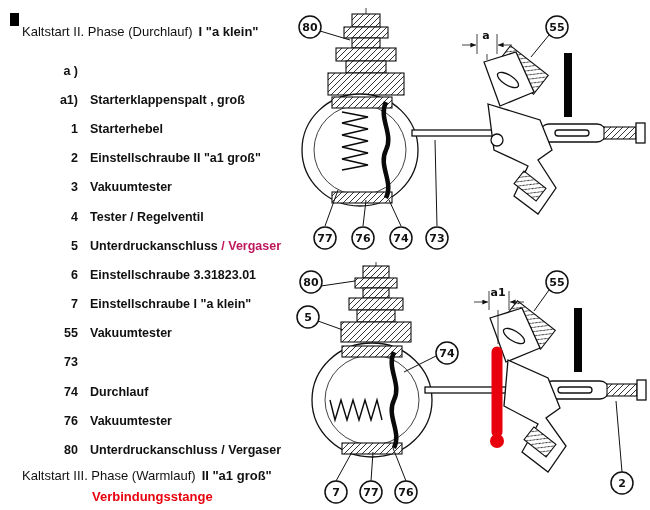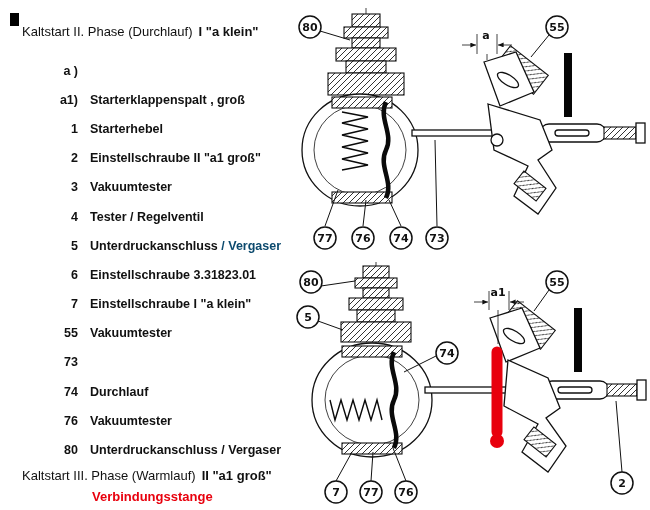--- a/index.html
+++ b/index.html
@@ -11,21 +11,21 @@
 
   .textcol { position:absolute; left:8px; top:0; width:300px; height:450px; z-index:2; }
   .corner-mark { position:absolute; left:2px; top:13px; width:9px; height:13px; background:#000; }
 
   .title { position:absolute; left:14px; top:24px; font-size:13px; white-space:nowrap; }
   .title .b { font-weight:700; margin-left:6px; }
 
   .legend { position:absolute; left:30px; top:56px; }
   .legend-row { height:29.2px; display:flex; align-items:center; font-size:12.5px; font-weight:700; white-space:nowrap; }
   .lkey { display:inline-block; width:40px; text-align:right; margin-right:12px; }
-  .faded { color:#0c4a6e; font-weight:600; white-space:pre; }
+  .faded { color:#be185d; font-weight:600; white-space:pre; }
 
   .footer { position:absolute; left:14px; top:468px; font-size:13px; white-space:nowrap; }
   .footer .b { font-weight:700; margin-left:6px; }
   .red-label { position:absolute; left:84px; top:489px; font-size:13px; font-weight:700; color:#e8000d; white-space:nowrap; }
 
   svg .part { fill:#fff; stroke:#111; stroke-width:1.3; }
   svg .hatch { fill:url(#hatch); stroke:#111; stroke-width:1.1; }
   svg .lead { stroke:#111; stroke-width:1; fill:none; }
   svg .thin { stroke:#111; stroke-width:0.8; fill:none; }
   svg .dark { stroke:#0a0a0a; fill:none; }

